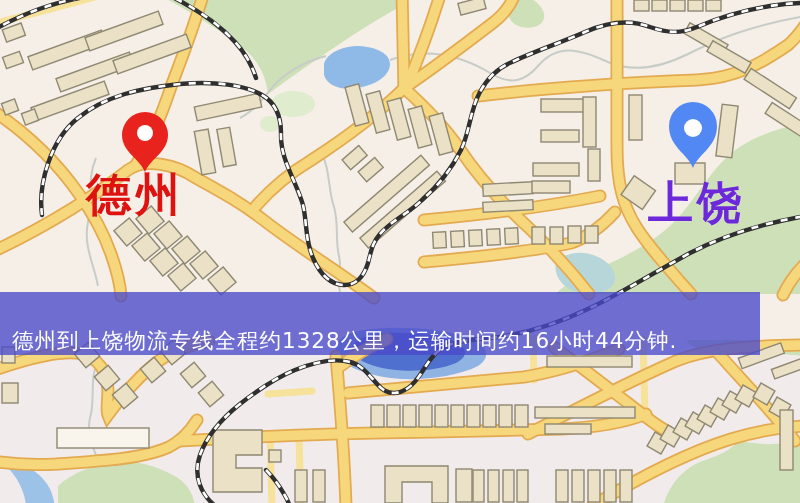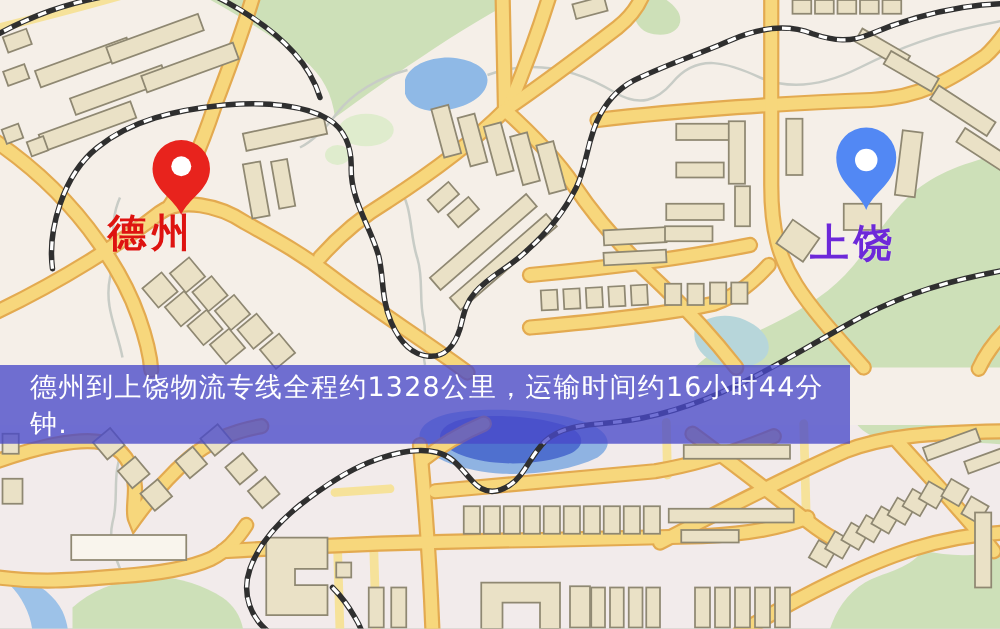--- a/index.html
+++ b/index.html
@@ -16,28 +16,28 @@
   
   .green path,.green ellipse{fill:#cde0b8;stroke:none;}
   .green .pale{fill:#dfeccd;}
   .water path{stroke:none;}
   .streams path{fill:none;stroke:#c8ccc6;stroke-width:2;}
   .bld rect,.bld path{fill:#eae1c6;stroke:#8f8872;stroke-width:1.4;}
   .bld .bw{fill:#f9f5ed;}
   
   .pin{cursor:pointer;}
   
-  .city-label{position:absolute;font-size:31px;font-weight:700;letter-spacing:4px;
+  .city-label{position:absolute;font-size:45px;font-weight:700;letter-spacing:4px;
               line-height:1;white-space:nowrap;text-shadow:0 0 2px rgba(255,255,255,.35);}
   .label-origin{left:86px;top:172px;color:#de1310;}
   .label-dest{left:648px;top:180px;color:#6d28d9;}
   
-  .banner{position:absolute;left:0;top:292px;width:680px;height:63px;
-          background:rgba(73,73,201,0.78);display:flex;align-items:center;
-          box-sizing:border-box;padding-left:24px;}
+  .banner{position:absolute;left:0;top:292px;width:760px;height:63px;
+          background:rgba(73,73,201,0.78);display:flex;align-items:flex-end;
+          box-sizing:border-box;padding-left:12px;}
   .banner span{color:#ffffff;font-size:21.5px;letter-spacing:1px;}
 </style>
 </head>
 <body>
 
 <div class="stage">
 
 <svg width="800" height="503" viewBox="0 0 800 503">
   <defs>
     <path id="rd_a" d="M-8,252 C50,225 100,192 128,170 C145,158 175,164 196,178 C225,194 243,204 266,222 C300,248 336,270 374,298"></path>

